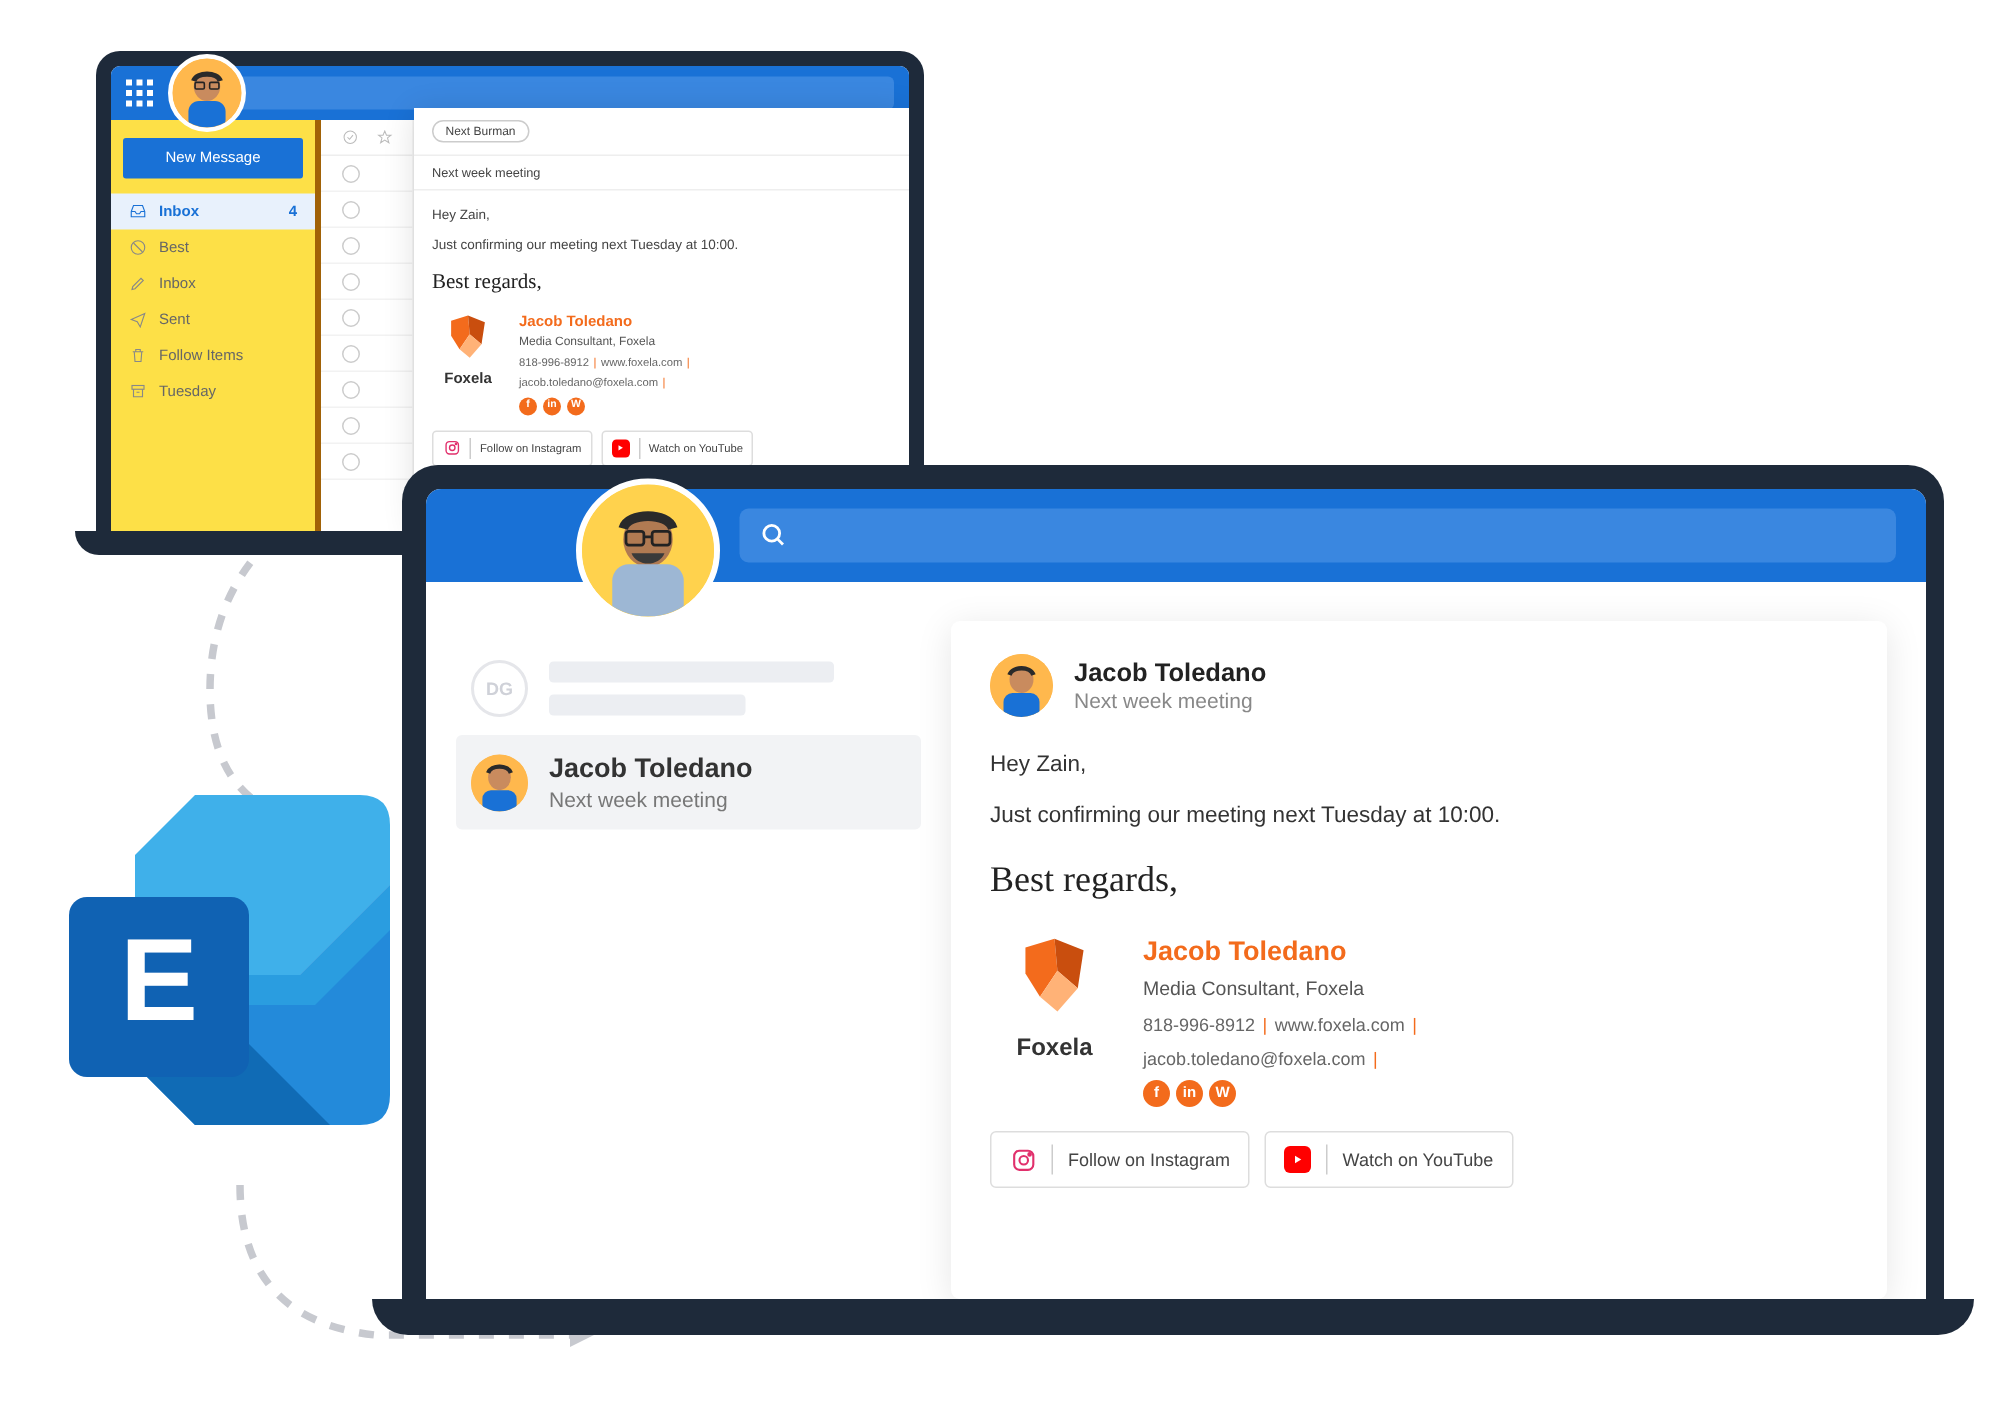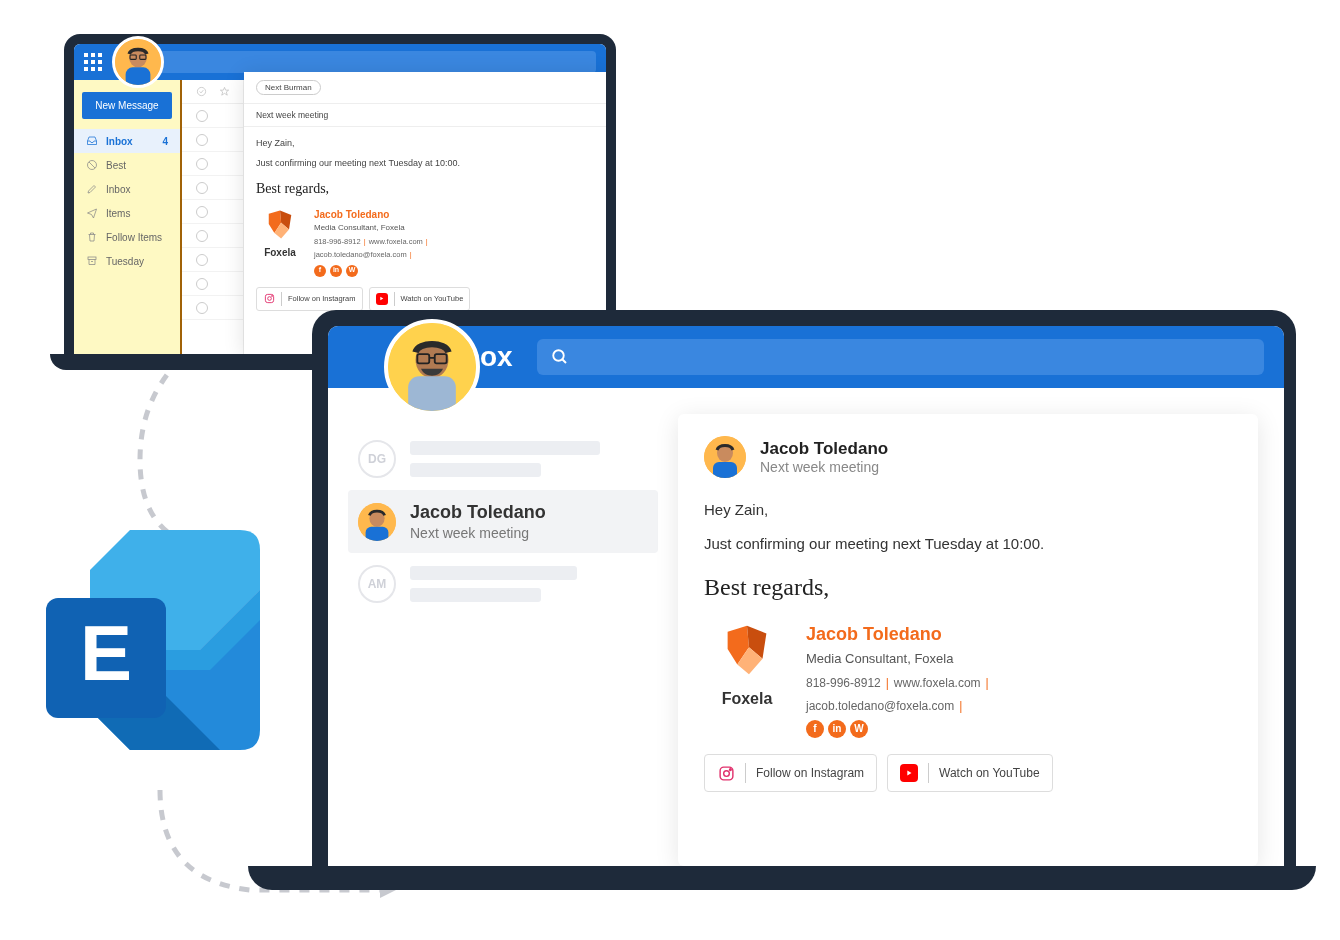--- a/index.html
+++ b/index.html
@@ -11,21 +11,21 @@
   .laptop-small .inner { background: #fff; border-radius: 6px 6px 0 0; height: 100%; overflow: hidden; display: flex; flex-direction: column; }
   .laptop-small .base { background: #1e2a3a; height: 16px; border-radius: 0 0 20px 20px; margin: 0 -14px; }
 
   .hdr-sm { background: #1971d6; height: 36px; display: flex; align-items: center; gap: 8px; padding: 0 10px; }
   .apps-icon { width: 18px; height: 18px; display: grid; grid-template-columns: repeat(3,4px); grid-template-rows: repeat(3,4px); gap: 3px; }
   .apps-icon span { background: #fff; }
   .search-sm { flex: 1; background: #3a87e0; border-radius: 4px; height: 22px; display: flex; align-items: center; padding: 0 8px; margin-left: 16px; }
   .search-sm svg { stroke: #fff; }
 
   .body-sm { display: flex; flex: 1; min-height: 0; }
-  .sidebar-sm { width: 108px; background: #fef9c3; border-right: 2px solid #a16207; padding-top: 8px; font-size: 10px; }
+  .sidebar-sm { width: 140px; background: #fde047; border-right: 4px solid #a16207; padding-top: 8px; font-size: 10px; }
   .newmsg { background: #1971d6; color: #fff; font-size: 10px; padding: 8px 12px; margin: 4px 8px 10px; border-radius: 2px; text-align: center; cursor: pointer; }
   .side-item { display: flex; align-items: center; gap: 8px; padding: 6px 12px; color: #666; cursor: pointer; }
   .side-item svg { stroke: #888; fill: none; stroke-width: 1.5; }
   .side-item.active { background: #e8f1fc; color: #1971d6; font-weight: 600; }
   .side-item.active svg { stroke: #1971d6; }
   .side-item .badge { margin-left: auto; color: #1971d6; font-weight: 600; }
 
   .list-sm { width: 62px; background: #fff; border-right: 1px solid #eee; }
   .list-sm .lh { height: 24px; border-bottom: 1px solid #eee; display: flex; align-items: center; justify-content: center; gap: 12px; }
   .list-sm .lh svg { stroke: #bbb; fill: none; stroke-width: 1.5; }
@@ -56,21 +56,21 @@
   .cta .i.ig svg { stroke: #E1306C; }
   .cta .i.yt { background: #ff0000; }
   .cta .bar { width: 1px; height: 14px; background: #ccc; }
 
   
   .avatar-sm { position: absolute; top: 36px; left: 112px; width: 52px; height: 52px; border-radius: 50%; background: #ffb84d; border: 3px solid #fff; overflow: hidden; z-index: 5; }
   .avatar-sm svg, .avatar-lg svg, .av-circ svg { width: 100%; height: 100%; }
 
   
   .laptop-big { position: absolute; top: 310px; left: 268px; width: 1028px; z-index: 3; }
-  .laptop-big .screen { background: #1e2a3a; border-radius: 24px 24px 0 0; padding: 16px 12px 0 16px; height: 556px; margin-left: 44px; }
+  .laptop-big .screen { background: #1e2a3a; border-radius: 24px 24px 0 0; padding: 16px 12px 0 16px; height: 556px; }
   .laptop-big .inner { background: #fff; border-radius: 10px 10px 0 0; height: 100%; overflow: hidden; display: flex; flex-direction: column; }
   .laptop-big .base { background: #1e2a3a; height: 24px; border-radius: 0 0 30px 30px; margin: 0 -20px; }
 
   .hdr-lg { background: #1971d6; height: 62px; display: flex; align-items: center; padding: 0 20px 0 110px; gap: 24px; }
   .hdr-lg .title { color: #fff; font-weight: 800; font-size: 28px; }
   .search-lg { flex: 1; background: #3a87e0; border-radius: 6px; height: 36px; display: flex; align-items: center; padding: 0 14px; }
   .search-lg svg { stroke: #fff; }
 
   .body-lg { display: flex; flex: 1; min-height: 0; }
   .list-lg { width: 340px; padding: 40px 10px 0 20px; }
@@ -183,21 +183,21 @@
         <div class="side-item">
           <svg width="12" height="12" viewBox="0 0 24 24">
                 <path d="M4 20l4-1 11-11-3-3L5 16z"></path>
               </svg>
           <span>Inbox</span>
         </div>
         <div class="side-item">
           <svg width="12" height="12" viewBox="0 0 24 24">
                 <path d="M3 12l18-8-6 18-4-7z"></path>
               </svg>
-          <span>Items</span>
+          <span>Sent</span>
         </div>
         <div class="side-item">
           <svg width="12" height="12" viewBox="0 0 24 24">
                 <path d="M5 7h14M9 7V4h6v3M7 7l1 13h8l1-13"></path>
               </svg>
           <span>Follow Items</span>
         </div>
         <div class="side-item">
           <svg width="12" height="12" viewBox="0 0 24 24">
                 <rect x="4" y="4" width="16" height="5"></rect>
@@ -332,27 +332,20 @@
           <div class="av-circ"><svg viewBox="0 0 40 40">
                   <circle cx="20" cy="20" r="20" fill="#ffb84d"></circle>
                   <ellipse cx="20" cy="16" rx="8" ry="9" fill="#c98b5e"></ellipse>
                   <rect x="8" y="25" width="24" height="18" rx="6" fill="#1971d6"></rect>
                   <path d="M12 13c2-6 14-6 16 0" stroke="#2a2a2a" stroke-width="3" fill="none"></path>
                 </svg></div>
           <div class="txt">
             <div class="n">Jacob Toledano</div>
             <div class="s">Next week meeting</div>
           </div>
-        </div>
-        <div class="li-row">
-          <div class="av-ph">AM</div>
-          <div style="flex:1">
-                <div class="bar-ph" style="width:70%"></div>
-                <div class="bar-ph" style="width:55%;margin-top:8px"></div>
-              </div>
         </div>
       </div>
 
       <div class="pane-lg">
         <div class="card">
           <div class="from-row">
             <div class="av-circ"><svg viewBox="0 0 42 42">
                     <circle cx="21" cy="21" r="21" fill="#ffb84d"></circle>
                     <ellipse cx="21" cy="17" rx="8" ry="9" fill="#c98b5e"></ellipse>
                     <rect x="9" y="26" width="24" height="18" rx="6" fill="#1971d6"></rect>

